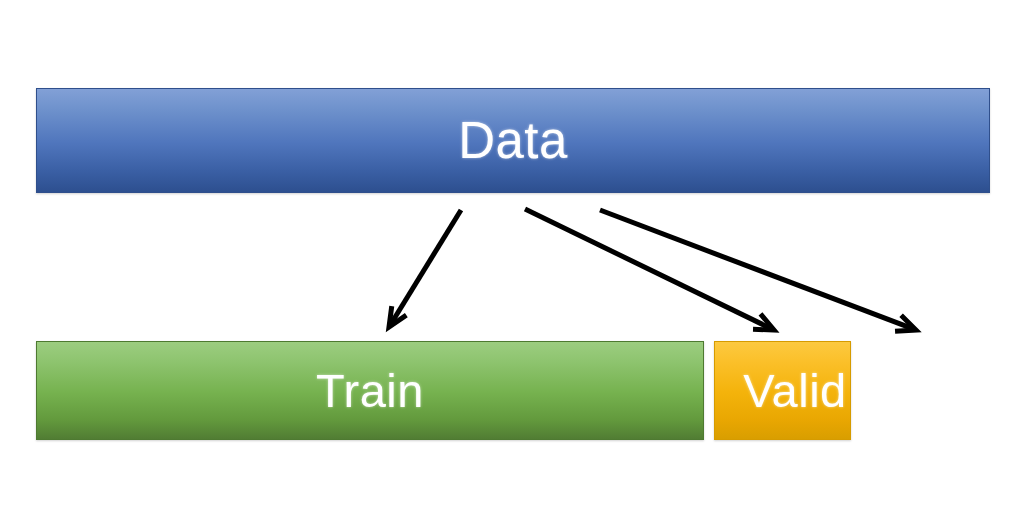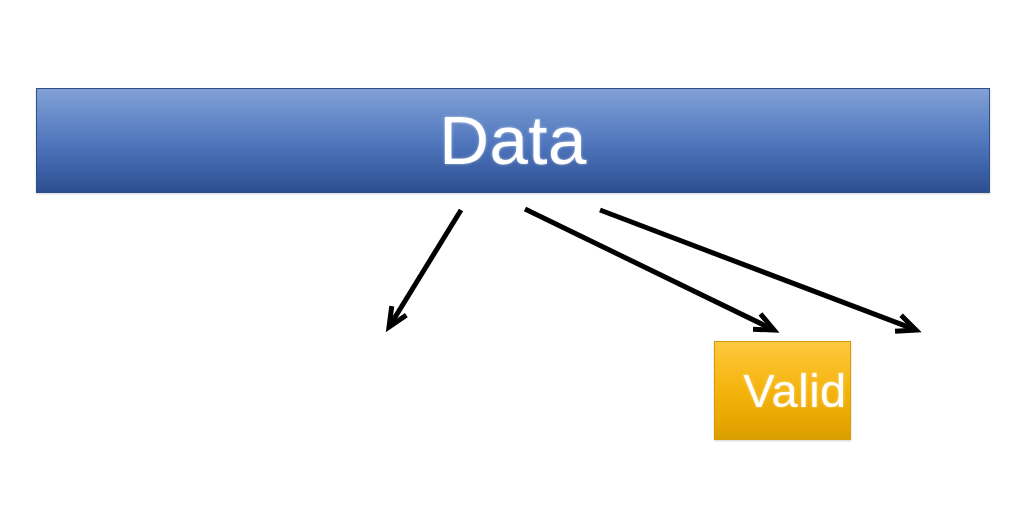--- a/index.html
+++ b/index.html
@@ -35,21 +35,21 @@
     user-select: none;
   }
   #bar-data {
     left: 36px;
     top: 88px;
     width: 954px;
     height: 105px;
     background: linear-gradient(to bottom, #82a0d6 0%, #7093cd 18%, #5076bd 52%, #3a5fa4 80%, #2d4f8f 100%);
     border: 1px solid #2f4f8c;
   }
-  #bar-data .bar-label { font-size: 69px; }
+  #bar-data .bar-label { font-size: 51px; }
 
   #bar-train {
     left: 36px;
     top: 341px;
     width: 668px;
     height: 99px;
     background: linear-gradient(to bottom, #9ccd80 0%, #8ec46f 20%, #76b24f 52%, #639a3d 80%, #517d33 100%);
     border: 1px solid #4e7a31;
   }
   #bar-train .bar-label { font-size: 47px; }
@@ -85,20 +85,23 @@
 </style>
 </head>
 <body>
 
 <div id="canvas">
 
   <div class="bar" id="bar-data">
     <span class="bar-label">Data</span>
   </div>
 
+  <div class="bar" id="bar-train">
+    <span class="bar-label">Train</span>
+  </div>
 
   <div class="bar" id="bar-valid">
     <span class="bar-label">Valid</span>
   </div>
 
 
   <svg id="arrow-layer" viewBox="0 0 1024 519" width="1024" height="519" xmlns="http://www.w3.org/2000/svg">
     <g id="arrow-group">
         <line x1="461" y1="210" x2="390.572292276993" y2="324.4450250498864" stroke="#000000" stroke-width="5" stroke-linecap="butt"></line>
         <path d="M 391.7567746209261 306.1817341334727 L 389 327 L 406.3422230259247 315.1573946903949" fill="none" stroke="#000000" stroke-width="5" stroke-linecap="butt" stroke-linejoin="miter"></path>

